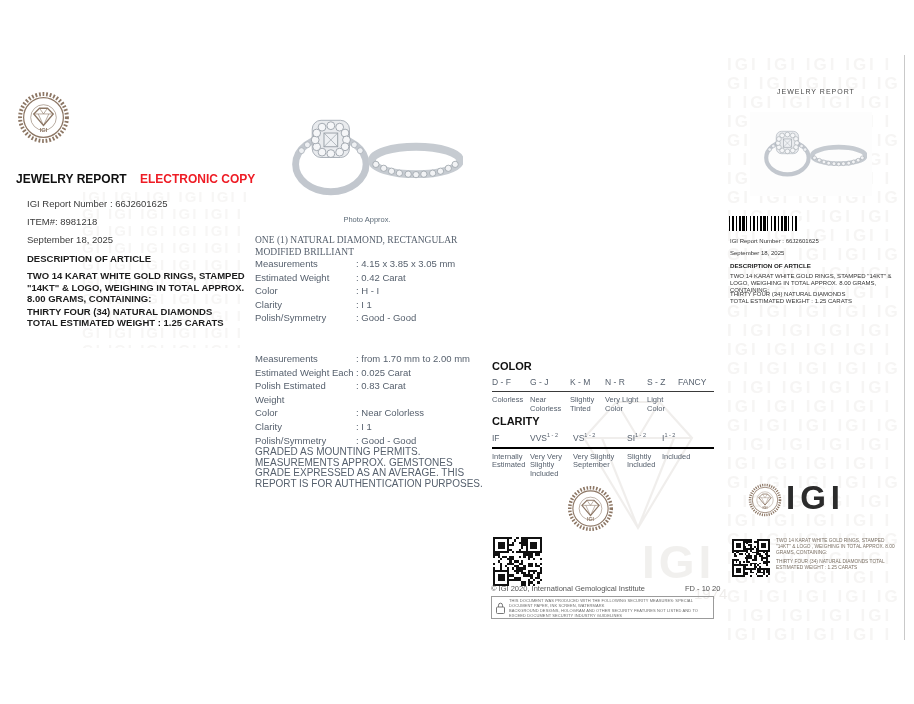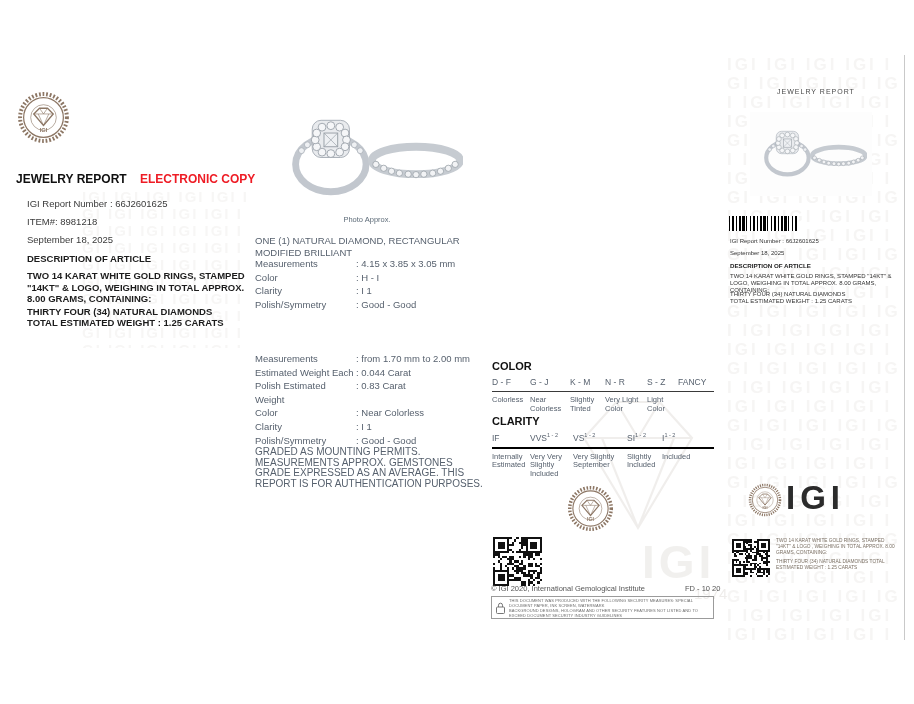--- a/index.html
+++ b/index.html
@@ -11,21 +11,21 @@
   .org-name{left:73px;top:99px;font-size:12.5px;font-weight:bold;color:#1d1d1b;line-height:15px;letter-spacing:.2px;}
   .jr-title{left:16px;top:172px;font-size:12px;font-weight:bold;color:#101010;}
   .ecopy{left:140px;top:172px;font-size:12px;font-weight:bold;color:#ee1c25;}
   .meta{font-size:9.5px;color:#3a3a3a;}
   .desc-h{font-size:9.5px;font-weight:bold;color:#1c1c1c;}
   .desc-p{font-size:9.5px;font-weight:bold;color:#1c1c1c;width:220px;line-height:11.5px;}
 
   
   .c-title{left:253px;top:84px;width:228px;text-align:center;font-size:12px;font-weight:bold;color:#15212e;}
   .photo-cap{left:253px;top:215px;width:228px;text-align:center;font-size:7.5px;color:#5d6b78;}
-  .sec-h{font-size:9.5px;color:#57616e;width:232px;line-height:11.5px;}
+  .sec-h{font-size:9.5px;color:#57616e;width:232px;line-height:11.5px;font-family:Liberation Serif, serif;}
   .drow{display:flex;font-size:9.5px;line-height:13.6px;color:#57616e;width:232px;}
   .drow .lbl{width:101px;flex:none;}
   .drow .val{flex:1;}
   .drow .val::before{content:":  ";}
   .disclaimer{left:255px;top:447px;width:230px;font-size:10px;color:#57616e;line-height:10.5px;}
   .website{left:253px;top:599px;width:215px;text-align:center;font-size:11px;font-weight:bold;color:#15212e;}
 
   
   .scale{position:absolute;}
   .scale-h{font-size:11px;font-weight:bold;color:#111;margin-bottom:5px;}
@@ -161,41 +161,45 @@
     </svg>
   <div class="abs photo-cap">Photo Approx.</div>
 
   <div class="abs sec-h" style="left:255px;top:235px">ONE (1) NATURAL DIAMOND, RECTANGULAR MODIFIED BRILLIANT</div>
   <div class="abs" style="left:255px;top:257px">
     <div class="drow">
         <span class="lbl">Measurements</span>
         <span class="val">4.15 x 3.85 x 3.05 mm</span>
       </div>
     <div class="drow">
+        <span class="lbl">Estimated Weight</span>
+        <span class="val">0.42 Carat</span>
+      </div>
+    <div class="drow">
         <span class="lbl">Color</span>
         <span class="val">H - I</span>
       </div>
     <div class="drow">
         <span class="lbl">Clarity</span>
         <span class="val">I 1</span>
       </div>
     <div class="drow">
         <span class="lbl">Polish/Symmetry</span>
         <span class="val">Good - Good</span>
       </div>
   </div>
 
   <div class="abs" style="left:255px;top:352px">
     <div class="drow">
         <span class="lbl">Measurements</span>
         <span class="val">from 1.70 mm to 2.00 mm</span>
       </div>
     <div class="drow">
         <span class="lbl">Estimated Weight Each</span>
-        <span class="val">0.044 Carat</span>
+        <span class="val">0.025 Carat</span>
       </div>
     <div class="drow">
         <span class="lbl">Polish Estimated Weight</span>
         <span class="val">0.83 Carat</span>
       </div>
     <div class="drow">
         <span class="lbl">Color</span>
         <span class="val">Near Colorless</span>
       </div>
     <div class="drow">

